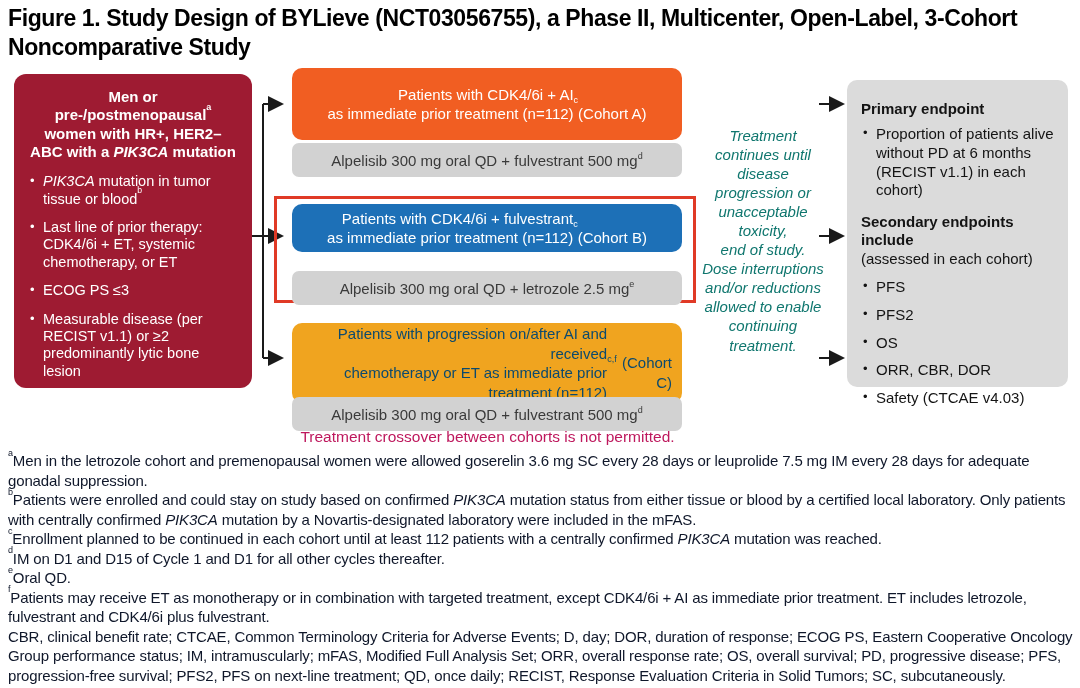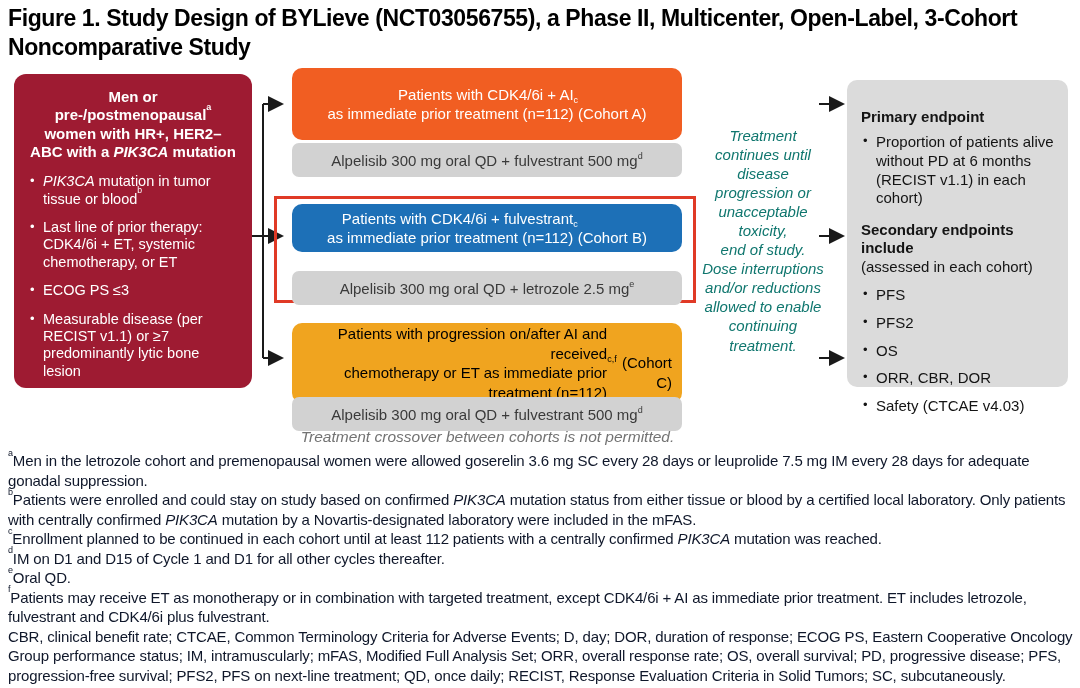--- a/index.html
+++ b/index.html
@@ -24,63 +24,63 @@
               display:flex;align-items:center;justify-content:center;text-align:right;
               color:#fff;font-size:15px;line-height:1.3;white-space:pre-line;padding:0 10px;box-sizing:border-box;}
   .bar{position:absolute;left:292px;width:390px;height:34px;background:#D2D2D2;border-radius:7px;
        display:flex;align-items:center;justify-content:center;color:#3a3a3a;font-size:15px;}
   .box-a{top:6px;height:72px;background:#F15E22;}
   .bar-a{top:81px;}
   .outline-b{position:absolute;left:274px;top:134px;width:422px;height:107px;
              border:3px solid #E03A26;box-sizing:border-box;background:transparent;}
   .box-b{top:142px;height:48px;background:#1D70B7;}
   .bar-b{top:209px;}
-  .box-c{top:261px;height:80px;background:#F0A41F;color:#000000;}
+  .box-c{top:261px;height:80px;background:#F0A41F;color:#0c4a6e;}
   .bar-c{top:335px;}
 
   sup{font-size:60%;line-height:0;position:relative;top:-0.5em;}
 
   
   .mid-note{position:absolute;left:688px;top:64px;width:150px;text-align:center;
             font-size:15px;font-style:italic;color:#0f766e;line-height:1.27;white-space:pre-line;}
 
   
   .endp{position:absolute;left:847px;top:18px;width:221px;height:307px;background:#DBDBDB;
         border-radius:10px;padding:20px 10px 0 14px;box-sizing:border-box;color:#141414;}
-  .endp-head{font-size:15px;font-weight:bold;margin:8px 0 7px 0;line-height:1.2;}
+  .endp-head{font-size:15px;font-weight:bold;margin:0 0 7px 0;line-height:1.2;}
   .endp-sub{font-size:15px;margin:-6px 0 10px 0;line-height:1.2;}
   .endp li{position:relative;padding-left:15px;font-size:15px;line-height:1.25;margin-bottom:9px;}
   .endp li::before{content:"•";position:absolute;left:2px;top:0;font-size:13px;}
   .endp .gap{margin-bottom:13px;}
 
   .connectors{position:absolute;left:0;top:0;width:1080px;height:368px;pointer-events:none;}
 
   .crossover{position:absolute;left:0;top:428px;width:975px;text-align:center;
-             font-size:15.5px;font-style:italic;color:#737373;}
+             font-size:15.5px;color:#be185d;}
 
   .footnotes{position:absolute;left:8px;top:451px;width:1066px;font-size:15px;line-height:1.3;
              letter-spacing:-0.15px;color:#0f172a;}
   .footnotes p{margin:0;}
 </style>
 </head>
 <body>
 
 <div class="page">
 
   <div class="fig-title">Figure 1. Study Design of BYLieve (NCT03056755), a Phase II, Multicenter, Open-Label, 3-Cohort Noncomparative Study</div>
 
   <div class="diagram">
 
     <div class="elig">
       <div class="elig-head">Men or pre-/postmenopausal<sup>a</sup> women with HR+, HER2– ABC with a <i>PIK3CA</i> mutation</div>
       <ul class="plain">
         <li><i>PIK3CA</i> mutation in tumor tissue or blood<sup>b</sup></li>
         <li>Last line of prior therapy: CDK4/6i + ET, systemic chemotherapy, or ET</li>
         <li>ECOG PS ≤3</li>
-        <li>Measurable disease (per RECIST v1.1) or ≥7 predominantly lytic bone lesion</li>
+        <li>Measurable disease (per RECIST v1.1) or ≥2 predominantly lytic bone lesion</li>
       </ul>
     </div>
 
     <svg class="connectors" viewBox="0 0 1080 368">
       <defs>
         <marker id="ah" markerWidth="9" markerHeight="9" refX="7" refY="4" orient="auto">
           <path d="M0,0 L8,4 L0,8 Z" fill="#1a1a1a"></path>
         </marker>
       </defs>
       <path d="M252,174 H263 M263,42 V296" stroke="#1a1a1a" stroke-width="2" fill="none"></path>

